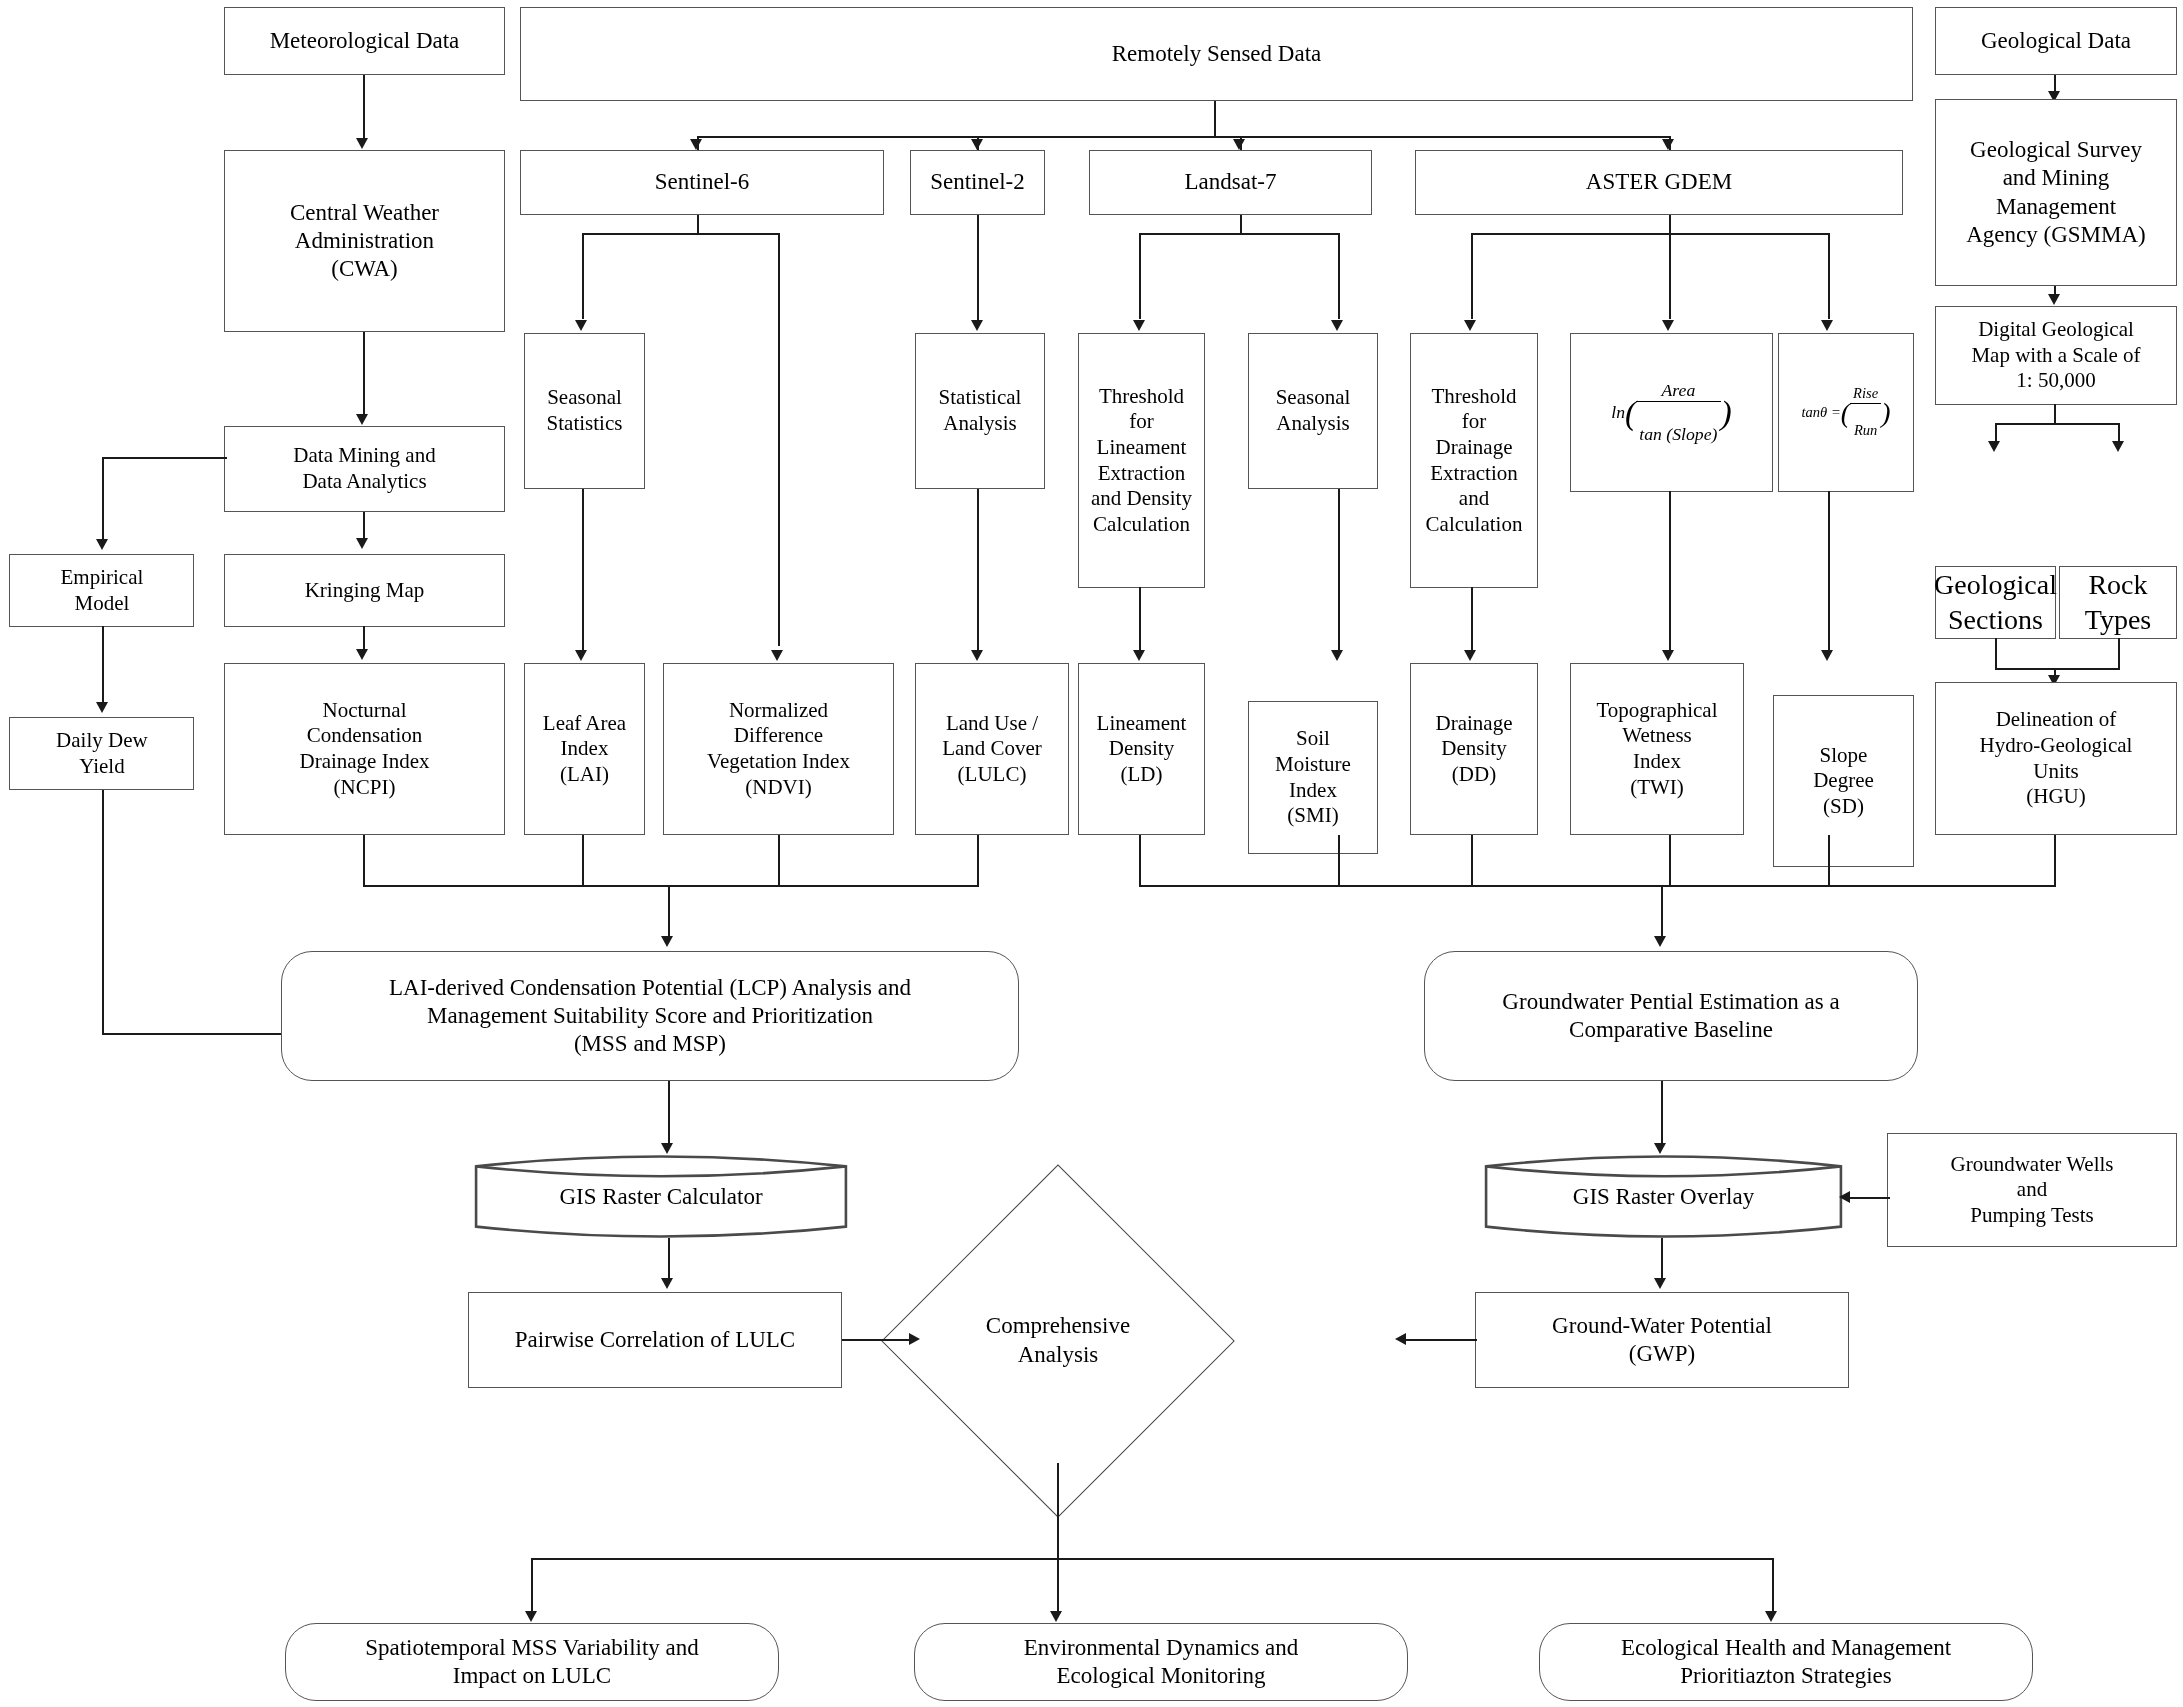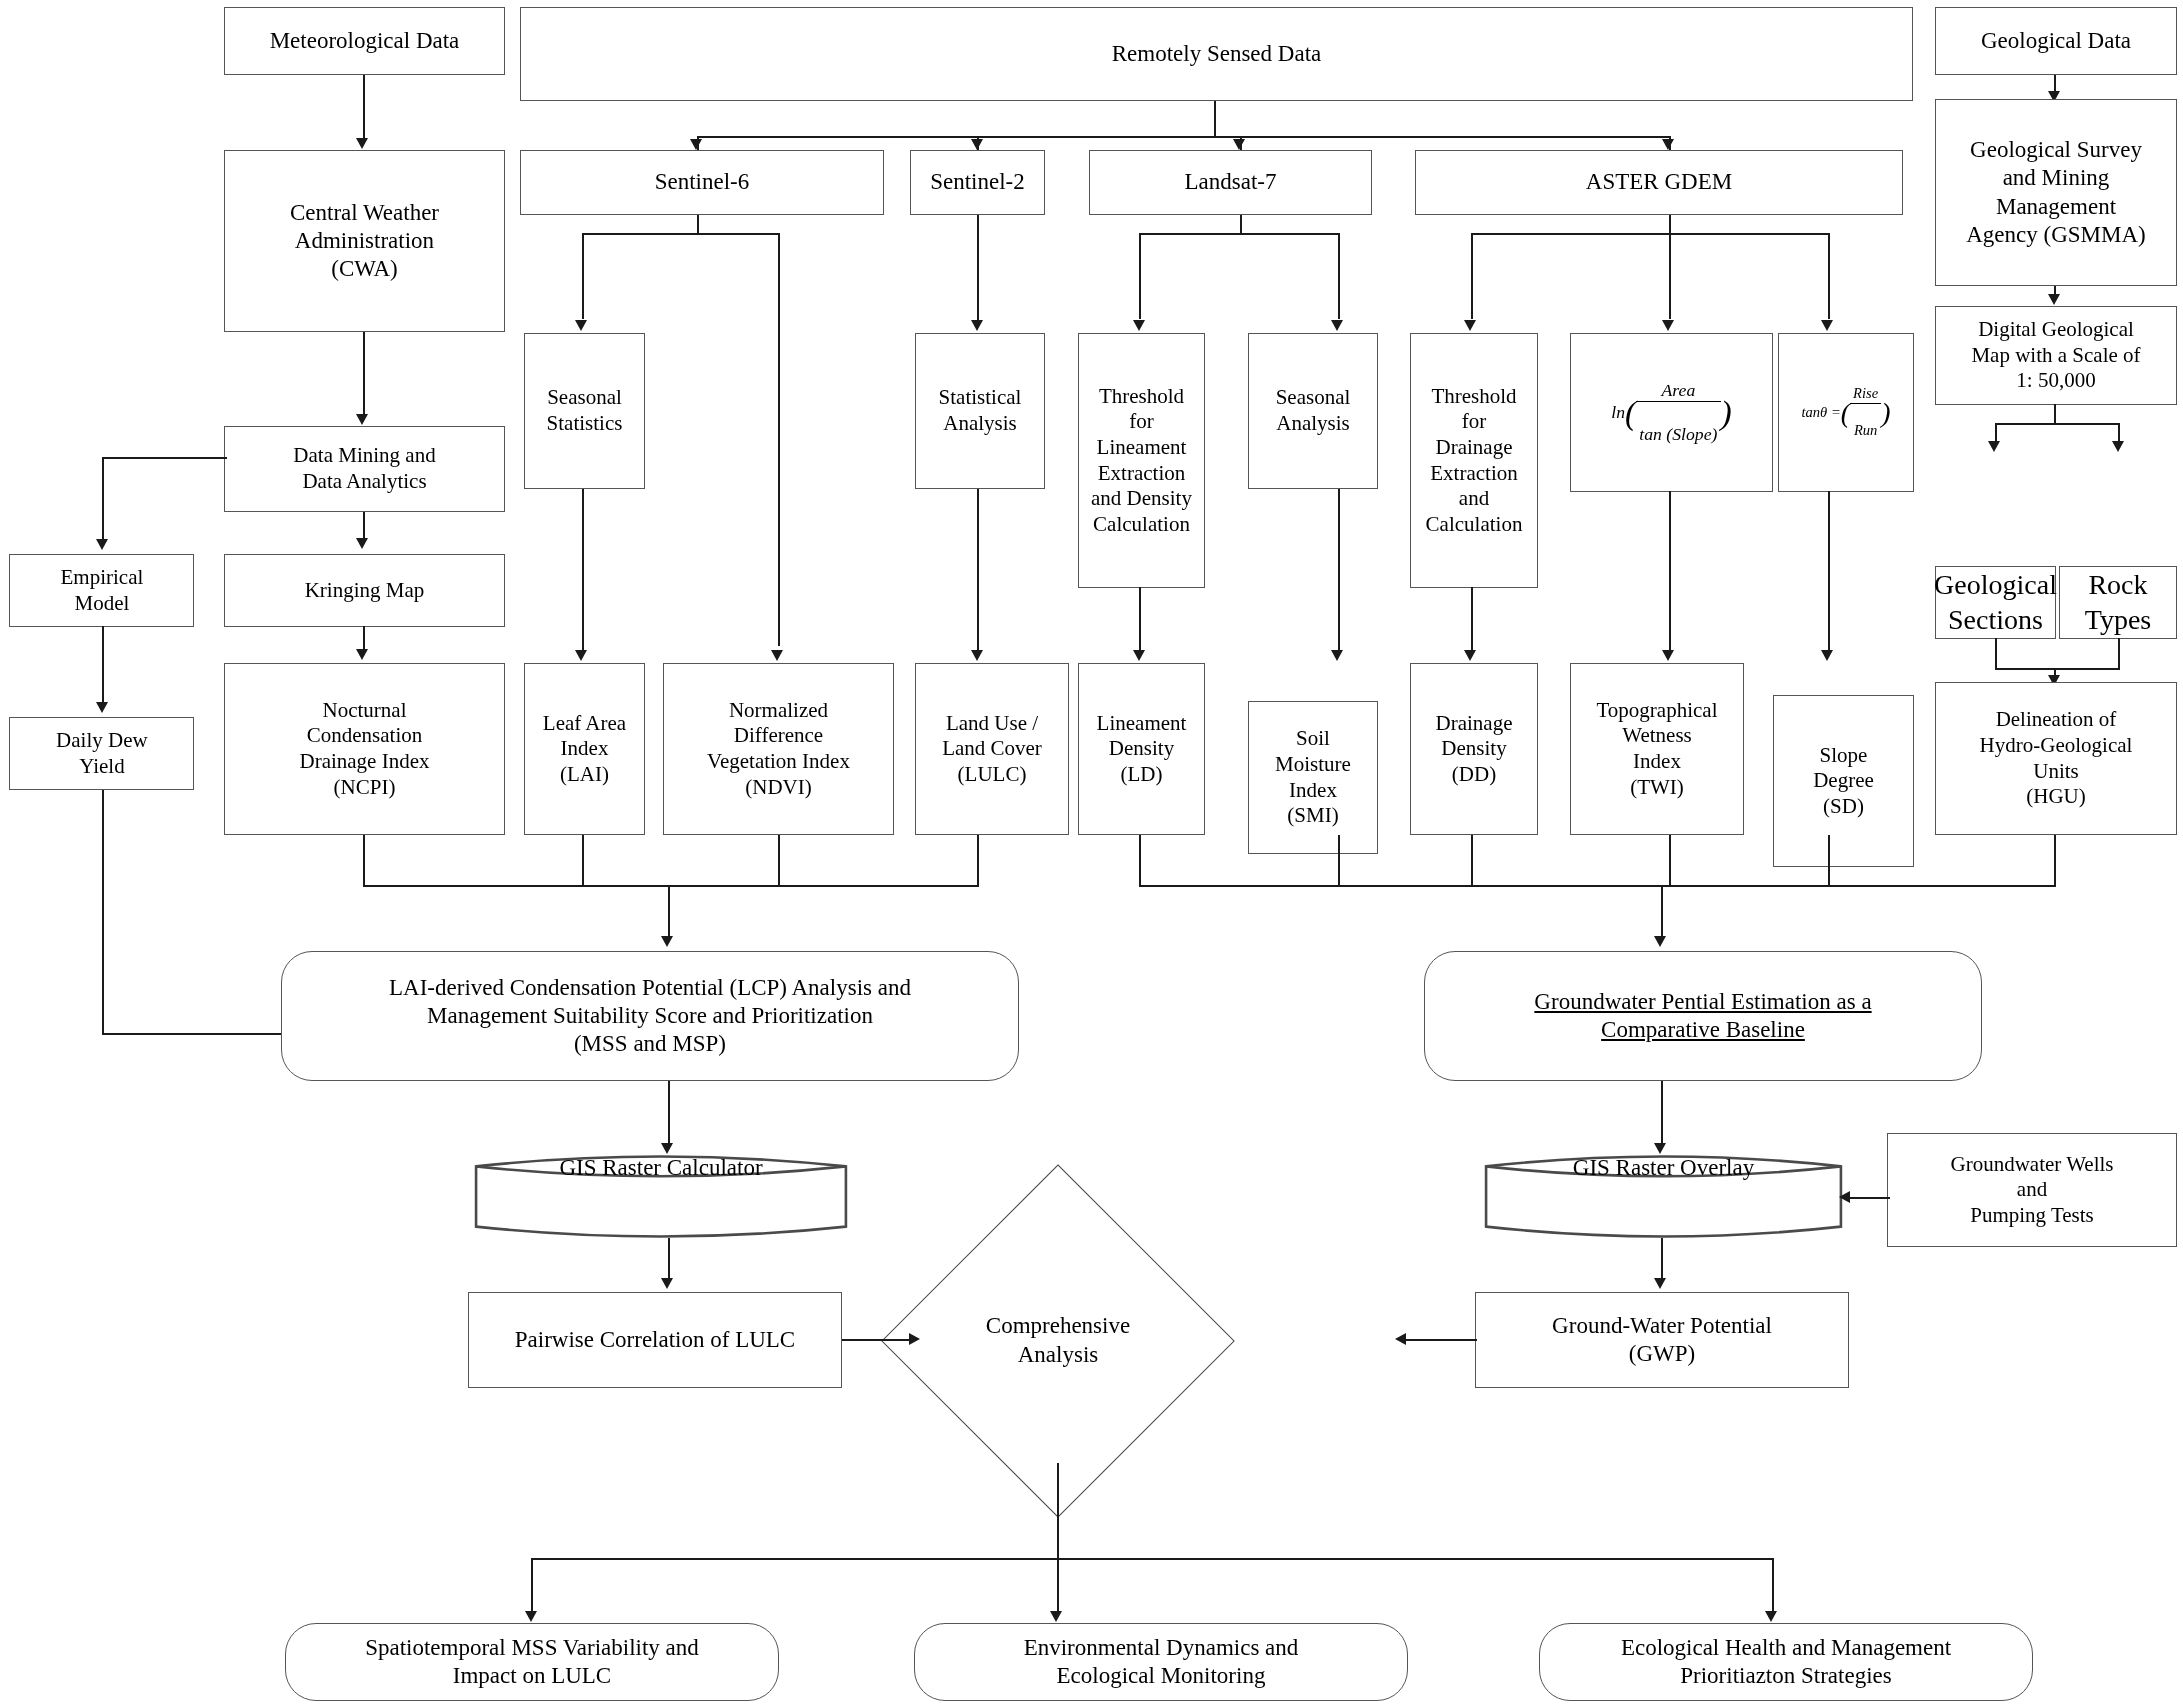--- a/index.html
+++ b/index.html
@@ -51,20 +51,21 @@
     position:relative;
     z-index:2;
     line-height:1.25;
     white-space:pre-line;
   }
 
   
   .barrel{
     position:absolute;
     display:flex;
+    align-items:center;
     justify-content:center;
     text-align:center;
   }
   .barrel svg{position:absolute;inset:0;width:100%;height:100%;}
   .barrel .blabel{position:relative;z-index:2;}
 
   
   .ln{position:absolute;background:#1a1a1a;}
   .h{height:1.6px;}
   .v{width:1.6px;}
@@ -352,21 +353,21 @@
   <div class="ln v" style="left:1828px;top:835px;height:52px;"></div>
   <div class="ln v" style="left:2054px;top:835px;height:52px;"></div>
   <div class="ln h" style="left:1139px;top:885px;width:916px;"></div>
   <div class="ln v" style="left:1661px;top:885px;height:54px;"></div>
   <div class="arr arr-d" style="left:1654px;top:936px;"></div>
 
   <div class="node rounded fs-xl" style="left:281px;top:951px;width:738px;height:130px;">LAI-derived Condensation Potential (LCP) Analysis and
 Management Suitability Score and Prioritization
 (MSS and MSP)</div>
 
-  <div class="node rounded fs-xl" style="left:1424px;top:951px;width:558px;height:130px;text-decoration:underline;">Groundwater Pential Estimation as a
+  <div class="node rounded fs-xl" style="left:1424px;top:951px;width:494px;height:130px;">Groundwater Pential Estimation as a
 Comparative Baseline</div>
 
   <div class="ln v" style="left:668px;top:1081px;height:65px;"></div>
   <div class="arr arr-d" style="left:661px;top:1143px;"></div>
 
   <div class="ln v" style="left:1661px;top:1081px;height:65px;"></div>
   <div class="arr arr-d" style="left:1654px;top:1143px;"></div>
 
   <div class="barrel fs-xl" style="left:474px;top:1155px;width:374px;height:83px;">
     <svg viewBox="0 0 720 160" preserveAspectRatio="none">

